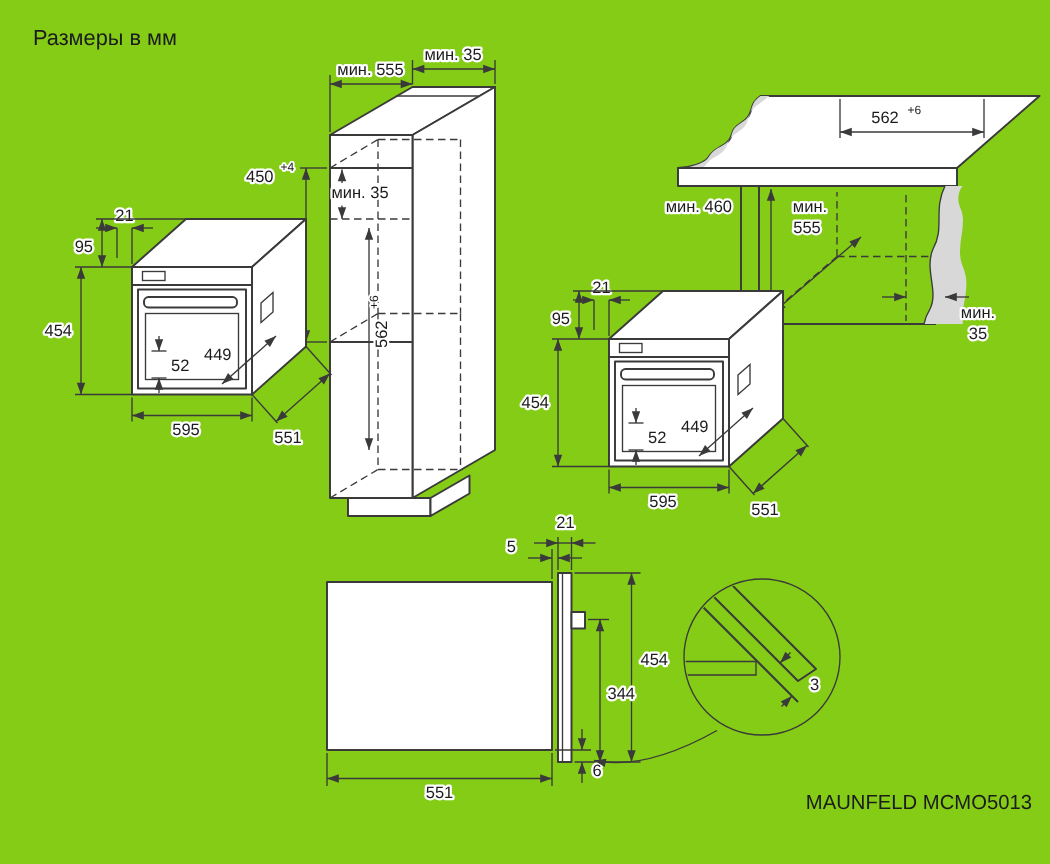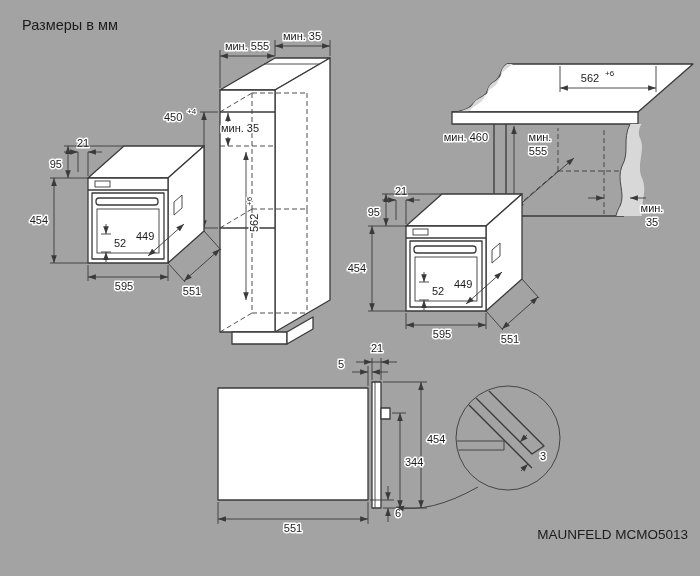--- a/index.html
+++ b/index.html
@@ -1,16 +1,16 @@
 <!DOCTYPE html>
 <html><head>
 <meta charset="utf-8">
 <style>
   html,body{margin:0;padding:0;background:#fff;}
-  #stage{position:relative;width:700px;height:576px;background:#a3a3a3;overflow:hidden;
+  #stage{position:relative;width:700px;height:576px;background:#84cc16;overflow:hidden;
          font-family:"Liberation Sans",sans-serif;}
   svg{position:absolute;left:0;top:0;}
   svg text{font-family:"Liberation Sans",sans-serif;fill:#1c1c1c;}
   .lbl{font-size:11px;paint-order:stroke;stroke:#ffffff;stroke-width:3px;stroke-linejoin:round;}
   .sup{font-size:8px;paint-order:stroke;stroke:#ffffff;stroke-width:2.5px;stroke-linejoin:round;}
   .ttl{font-size:14.5px;}
   .mdl{font-size:13.5px;}
   .ln{stroke:#3a3a3a;stroke-width:1.3;fill:none;stroke-linejoin:round;}
   .lnw{stroke:#3a3a3a;stroke-width:1.3;fill:#ffffff;stroke-linejoin:round;}
   .tn{stroke:#3a3a3a;stroke-width:0.9;fill:none;}

